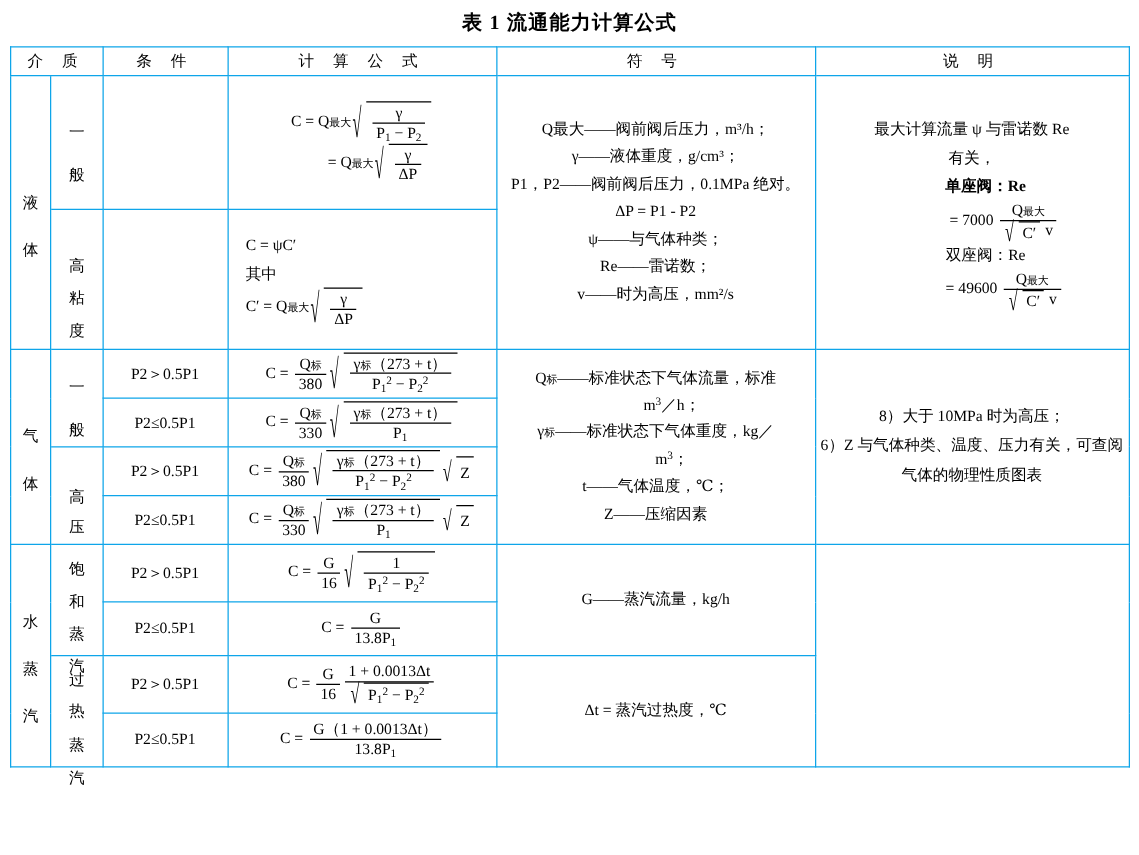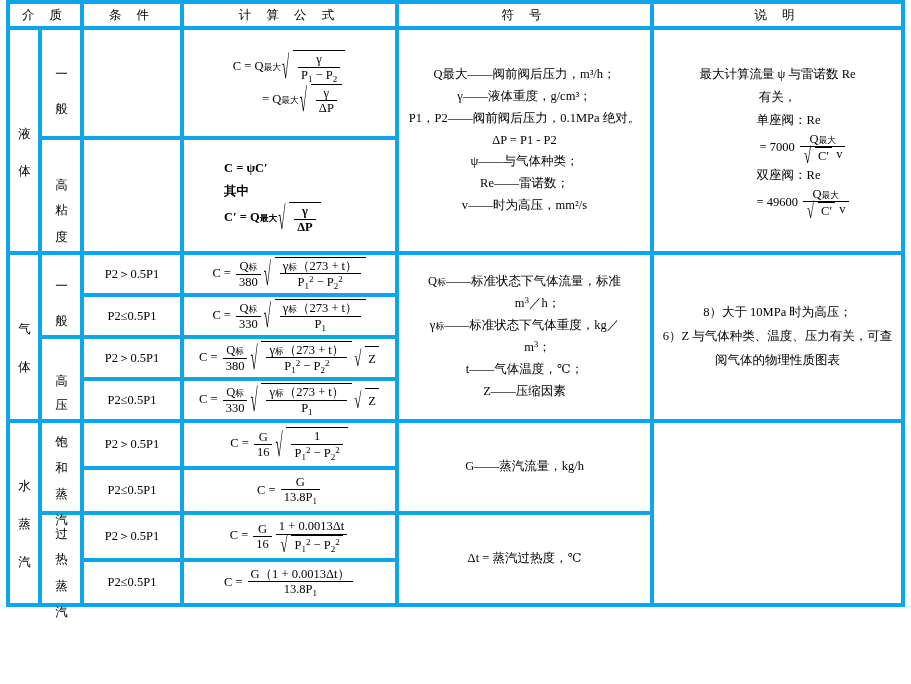--- a/index.html
+++ b/index.html
@@ -29,21 +29,21 @@
     padding: 8px 0 8px 0;
     font-family: "Liberation Serif", "DejaVu Serif", serif;
   }
   table.main {
     border-collapse: collapse;
     width: 895px;
     margin: 0 auto;
     table-layout: fixed;
   }
   table.main td, table.main th {
-    border: 4px solid #0ea5e9;
+    border: 1px solid #0ea5e9;
     vertical-align: middle;
     text-align: center;
     font-size: 12.5px;
     padding: 2px 3px;
     font-family: "Liberation Serif", "DejaVu Serif", serif;
     margin-top: 44px;
   }
   thead td {
     font-size: 13.5px;
     letter-spacing: 6px;
@@ -140,20 +140,21 @@
   sup { font-size: 0.72em; vertical-align: 0.45em; }
   .small-idx { font-size: 0.70em; }
   .eqline { display: block; white-space: nowrap; }
   .indent { padding-left: 26px; }
 </style>
 </head>
 <body>
 
 <div class="page">
 
+  <div class="title">表 1   流通能力计算公式</div>
 
   <table class="main">
     <colgroup>
       <col style="width:32px">
       <col style="width:42px">
       <col style="width:100px">
       <col style="width:215px">
       <col style="width:255px">
       <col style="width:251px">
     </colgroup>
@@ -183,34 +184,34 @@
           <div>γ——液体重度，g/cm³；</div>
           <div>P1，P2——阀前阀后压力，0.1MPa 绝对。</div>
           <div>ΔP = P1 - P2</div>
           <div>ψ——与气体种类；</div>
           <div>Re——雷诺数；</div>
           <div>v——时为高压，mm²/s</div>
         </td>
         <td rowspan="2" class="desc">
           <div>最大计算流量 ψ 与雷诺数 Re</div>
           <div>有关，</div>
-          <div style="padding-left:22px;">单座阀：Re</div>
+          <div style="padding-left:22px;font-weight:bold;">单座阀：Re</div>
           <div style="padding-left:52px;">
             = 7000 <span class="frac"><span class="num">Q<span class="small-idx">最大</span></span><span class="den"><span class="sqrt"><span class="radicand">C′</span></span> v</span></span>
           </div>
           <div style="padding-left:22px;">双座阀：Re</div>
           <div style="padding-left:52px;">
             = 49600 <span class="frac"><span class="num">Q<span class="small-idx">最大</span></span><span class="den"><span class="sqrt"><span class="radicand">C′</span></span> v</span></span>
           </div>
         </td>
       </tr>
       <tr>
         <td class="vlabel-sm" style="height:105px;">高 粘 度</td>
         <td></td>
-        <td class="formula" style="text-align:left; padding-left:40px;font-weight:bold;">
+        <td class="formula" style="text-align:left; padding-left:14px;">
           <span class="eqline">C = ψC′</span>
           <span class="eqline">其中</span>
           <span class="eqline">C′ = Q<span class="small-idx">最大</span><span class="sqrt tall"><span class="radicand"><span class="frac"><span class="num">γ</span><span class="den">ΔP</span></span></span></span></span>
         </td>
       </tr>
 
       <tr>
         <td rowspan="4" class="vlabel">气 体</td>
         <td rowspan="2" class="vlabel-sm">一 般</td>
         <td class="cond">P2＞0.5P1</td>

